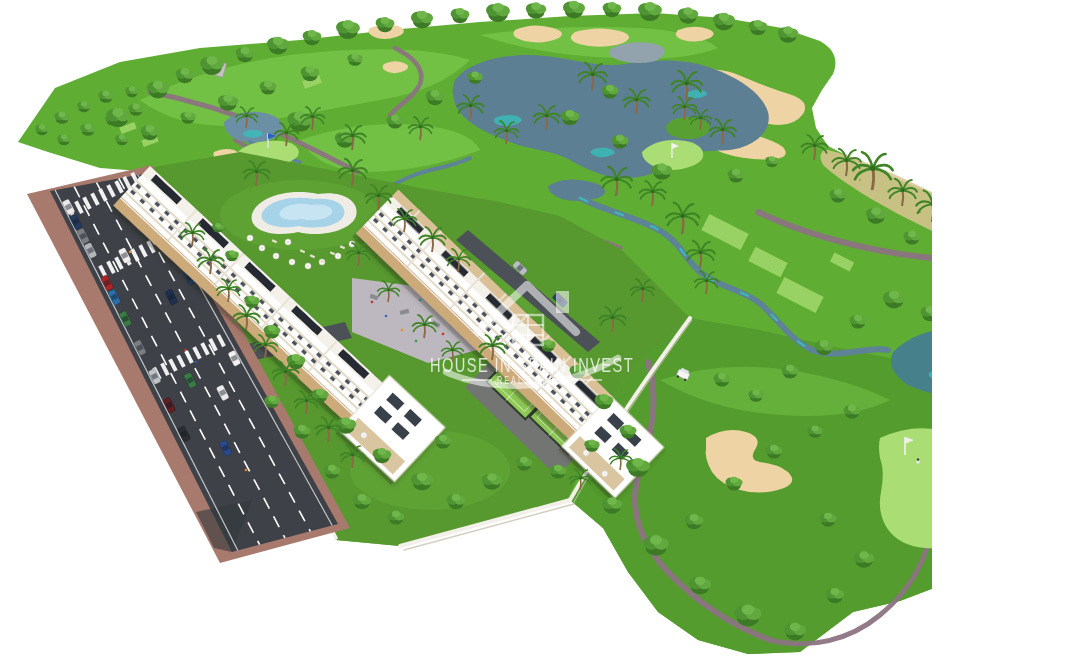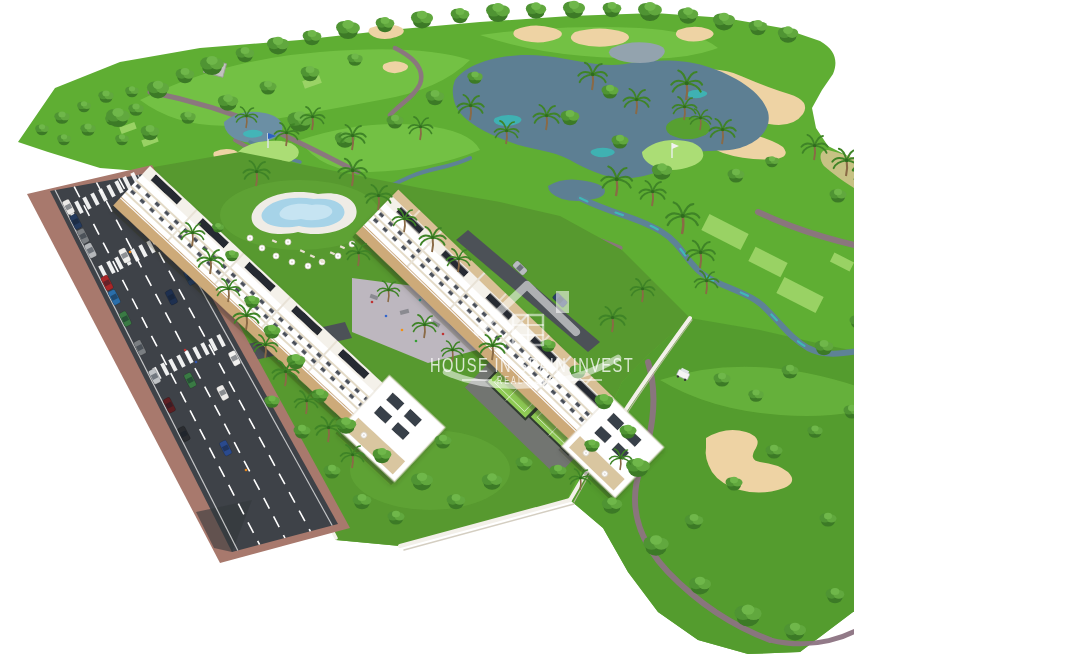--- a/index.html
+++ b/index.html
@@ -1,16 +1,16 @@
 <!DOCTYPE html>
 <html><head>
 <meta charset="utf-8">
 <style>
   html,body{margin:0;padding:0;background:#ffffff;}
-  .stage{width:854px;height:661px;position:relative;overflow:hidden;background:#fff;
+  .stage{width:932px;height:661px;position:relative;overflow:hidden;background:#fff;
          font-family:"Liberation Sans", sans-serif;}
   svg{display:block;}
   text{font-family:"Liberation Sans", sans-serif;}
   .wm-title{font-size:21px;letter-spacing:2px;font-weight:400;fill:rgba(255,255,255,0.78);}
   .wm-sub{font-size:11px;letter-spacing:3px;font-weight:400;fill:rgba(255,255,255,0.75);}
 </style>
 </head>
 <body>
 
 <div class="stage">

